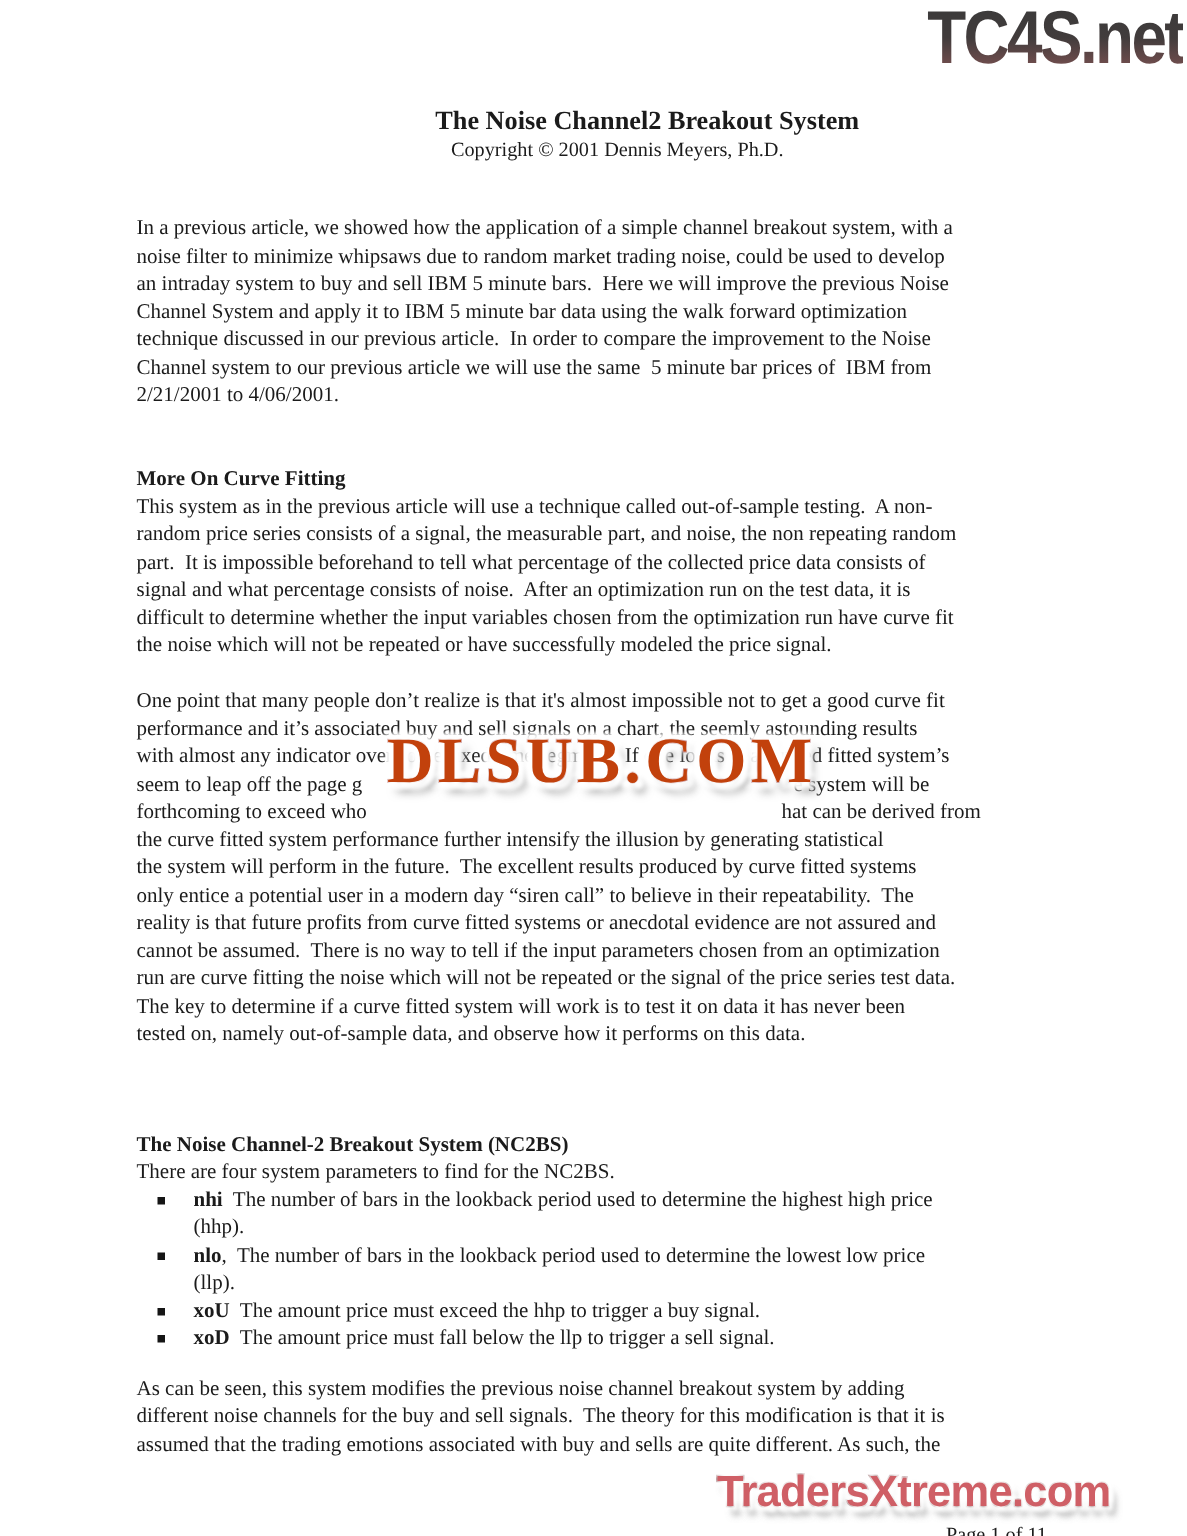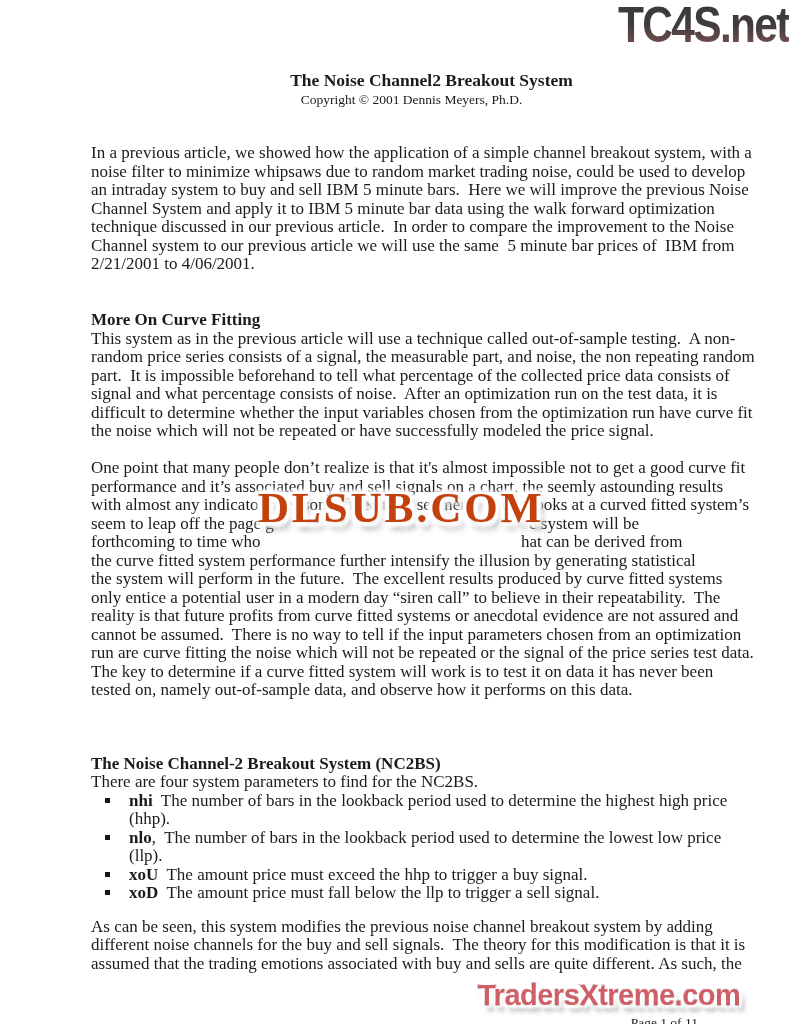--- a/index.html
+++ b/index.html
@@ -18,21 +18,21 @@
   @supports ((-webkit-background-clip:text)){
     .logo-top{
       background:linear-gradient(180deg,#3a3a3a 0%,#413c3c 50%,#6d4c4c 85%,#8a6060 100%);
       -webkit-background-clip:text;background-clip:text;color:transparent;
     }
   }
   .doc-title{position:absolute;top:70px;left:0;width:100%;text-align:center;
     font-size:17.5px;font-weight:700;padding-left:36px;}
   .doc-copyright{position:absolute;top:92px;left:16px;width:100%;text-align:center;font-size:13.5px;}
 
-  .content{position:absolute;left:91px;top:144px;width:620px;font-size:17px;line-height:18.5px;}
+  .content{position:absolute;left:91px;top:144px;width:620px;font-size:14px;line-height:18.5px;}
   .line{white-space:pre;height:18.5px;position:relative;}
   .line .post{position:absolute;top:0;white-space:pre;}
   .sec{font-weight:700;height:18.5px;white-space:pre;margin-top:19px;}
   .sp1{height:18.5px;}
   .sp2{height:36px;}
   .sp3{height:15px;}
 
   .param{position:relative;padding-left:38px;}
   .param .sq{position:absolute;left:14px;top:6px;width:5px;height:5px;background:#151515;}
 
@@ -94,21 +94,21 @@
         <div class="line">difficult to determine whether the input variables chosen from the optimization run have curve fit</div>
         <div class="line">the noise which will not be repeated or have successfully modeled the price signal.</div>
       </div>
     <div class="sp1"></div>
 
     <div>
         <div class="line">One point that many people don’t realize is that it's almost impossible not to get a good curve fit</div>
         <div class="line">performance and it’s associated buy and sell signals on a chart, the seemly astounding results</div>
         <div class="line">with almost any indicator over some fixed time segment.  If one looks at a curved fitted system’s</div>
         <div class="line"><span>seem to leap off the page g</span><span class="post" style="left: 438px;">e system will be</span></div>
-        <div class="line"><span>forthcoming to time who </span><span class="post" style="left: 430px;">hat can be derived from</span></div>
+        <div class="line"><span>forthcoming to exceed who </span><span class="post" style="left: 430px;">hat can be derived from</span></div>
         <div class="line">the curve fitted system performance further intensify the illusion by generating statistical</div>
         <div class="line">the system will perform in the future.  The excellent results produced by curve fitted systems</div>
         <div class="line">only entice a potential user in a modern day “siren call” to believe in their repeatability.  The</div>
         <div class="line">reality is that future profits from curve fitted systems or anecdotal evidence are not assured and</div>
         <div class="line">cannot be assumed.  There is no way to tell if the input parameters chosen from an optimization</div>
         <div class="line">run are curve fitting the noise which will not be repeated or the signal of the price series test data.</div>
         <div class="line">The key to determine if a curve fitted system will work is to test it on data it has never been</div>
         <div class="line">tested on, namely out-of-sample data, and observe how it performs on this data.</div>
       </div>
     <div class="sp2"></div>

